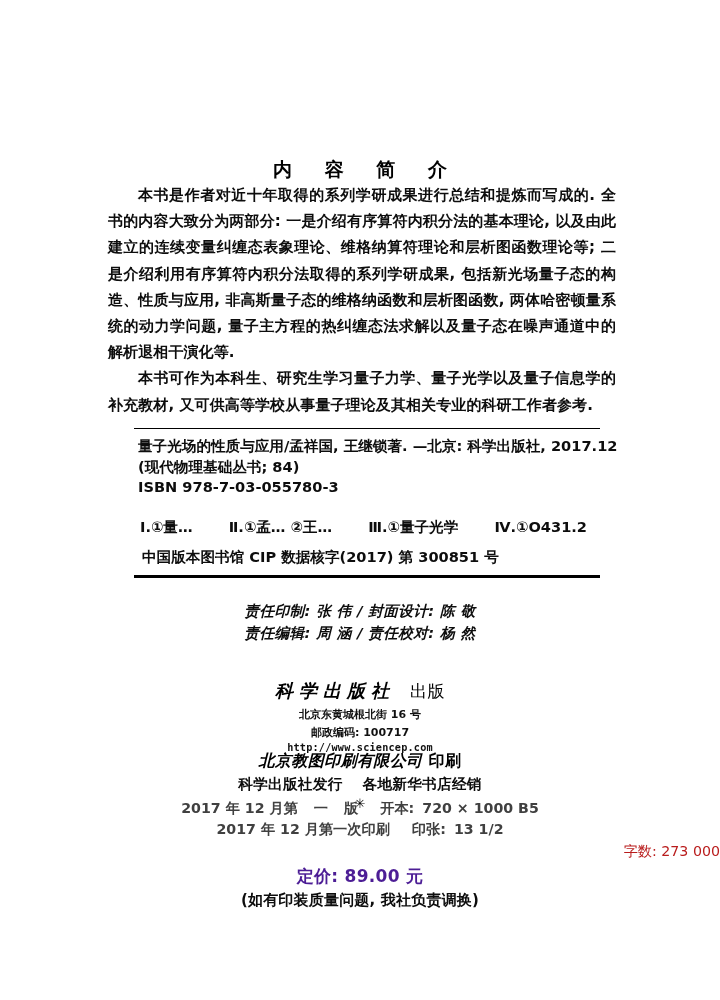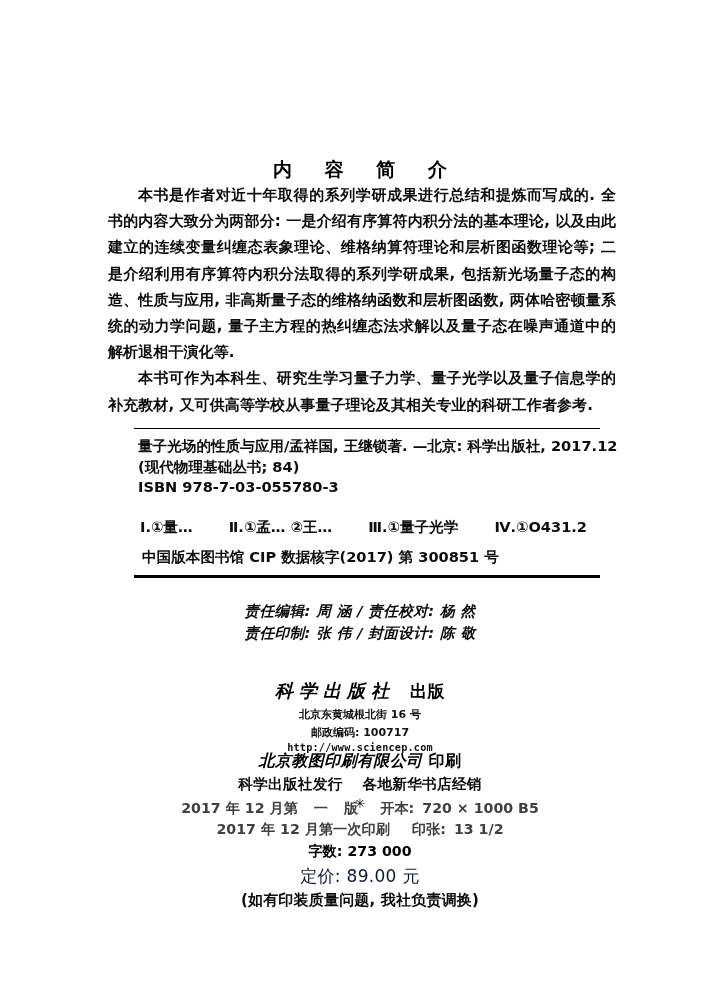--- a/index.html
+++ b/index.html
@@ -140,21 +140,21 @@
     white-space: nowrap;
   }
   .pub-logo-name {
     font-family: Liberation Mono, monospace;
     font-weight: bold;
     font-style: italic;
     letter-spacing: 6px;
     font-size: 18px;
   }
   .pub-logo-verb {
-    font-weight: bold;
+    font-weight: normal;
     font-size: 17px;
     letter-spacing: 0.5px;
     margin-left: 15px;
   }
   .pub-addr {
     font-size: 11px;
     line-height: 14.5px;
     font-weight: bold;
     color: #111;
     margin-top: 3px;
@@ -228,29 +228,30 @@
     display: inline-block;
     width: 16px;
   }
   .spec-row .gap-wide {
     display: inline-block;
     width: 22px;
   }
   .spec-words {
     font-size: 14.2px;
     line-height: 22px;
-    font-weight: bold;
-    color: #000000;
+    font-weight: normal;
+    color: #b91c1c;
     margin-top: 1px;
+    text-align: right;
   }
   .spec-price {
     font-size: 17px;
     line-height: 25px;
-    font-weight: normal;
-    color: #0f172a;
+    font-weight: bold;
+    color: #4c1d95;
     margin-top: 2px;
     letter-spacing: 0.3px;
   }
   .spec-note {
     font-size: 15px;
     line-height: 22px;
     font-weight: bold;
     color: #0d0d0d;
     letter-spacing: 0.2px;
   }
@@ -281,22 +282,22 @@
       <span class="gap-lg"></span>
       <span class="seg">Ⅲ.①量子光学</span>
       <span class="gap-lg"></span>
       <span class="seg">Ⅳ.①O431.2</span>
     </div>
     <div class="cip-number">中国版本图书馆 CIP 数据核字(2017) 第 300851 号</div>
     <div class="rule-thick"></div>
   </div>
 
   <div class="credits">
+    <div>责任印制: 张  伟 / 封面设计: 陈  敬</div>
     <div>责任编辑: 周  涵 / 责任校对: 杨  然</div>
-    <div>责任印制: 张  伟 / 封面设计: 陈  敬</div>
   </div>
 
   <div class="publisher">
     <div class="pub-logo-line">
       <span class="pub-logo-name">科学出版社</span><span class="pub-logo-verb">出版</span>
     </div>
     <div class="pub-addr">北京东黄城根北街 16 号</div>
     <div class="pub-addr">邮政编码: 100717</div>
     <div class="pub-url">http://www.sciencep.com</div>
   </div>

